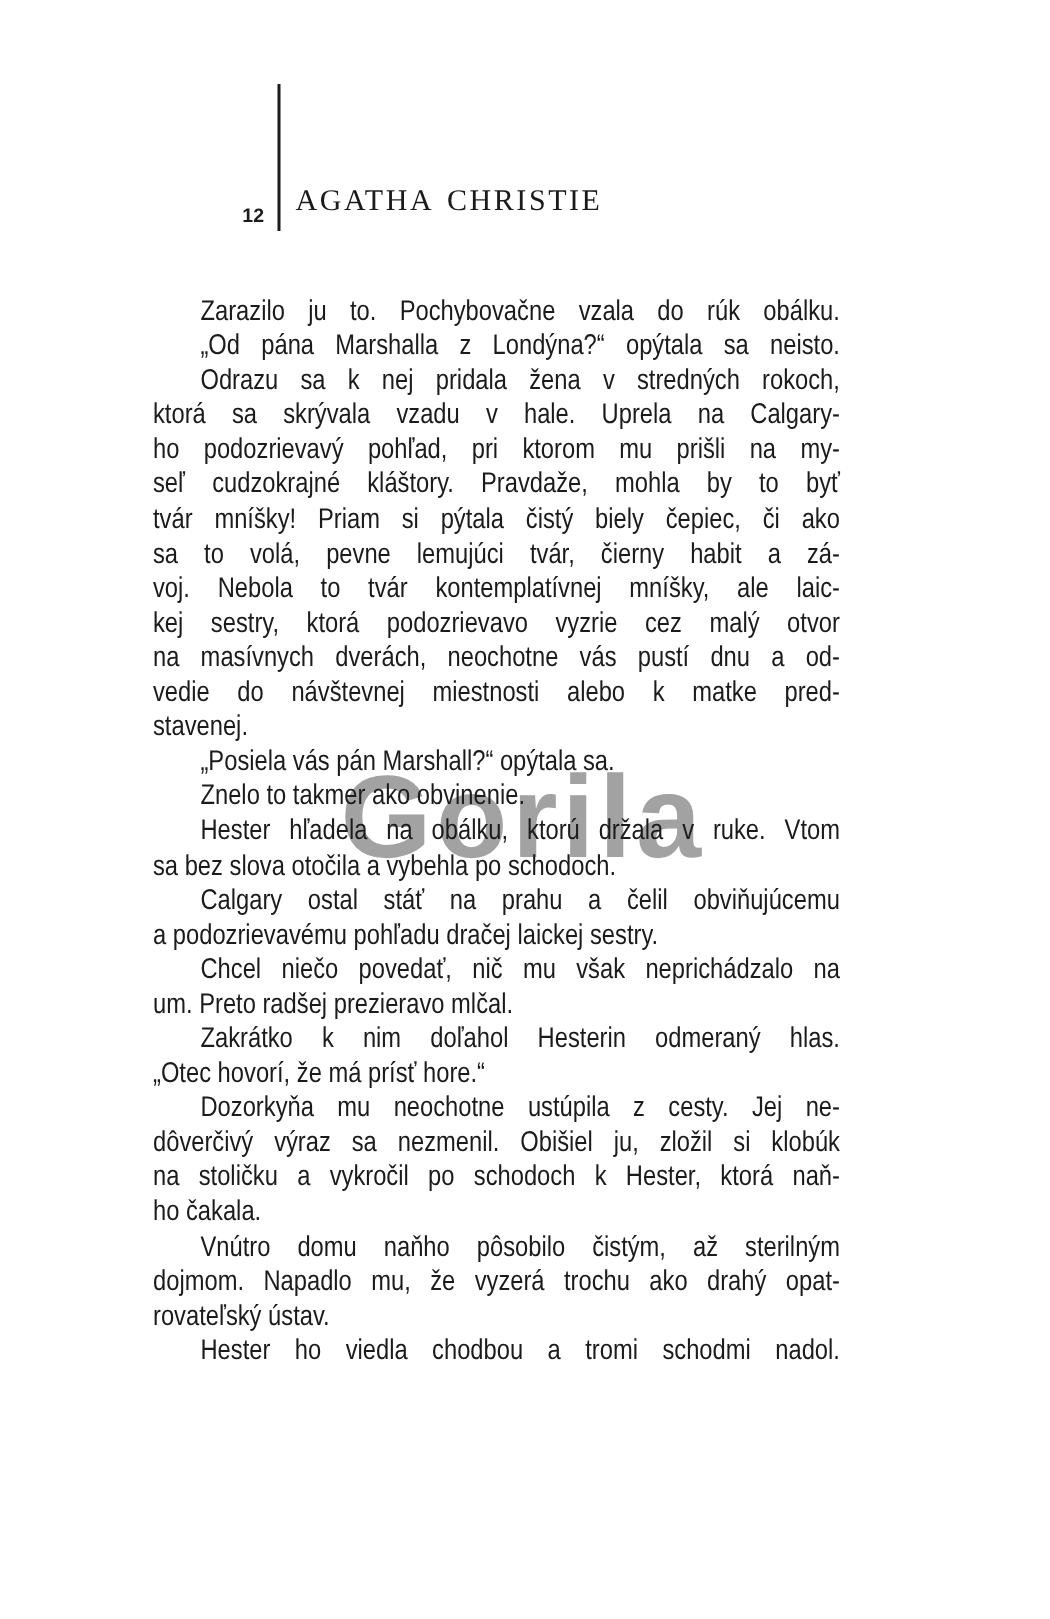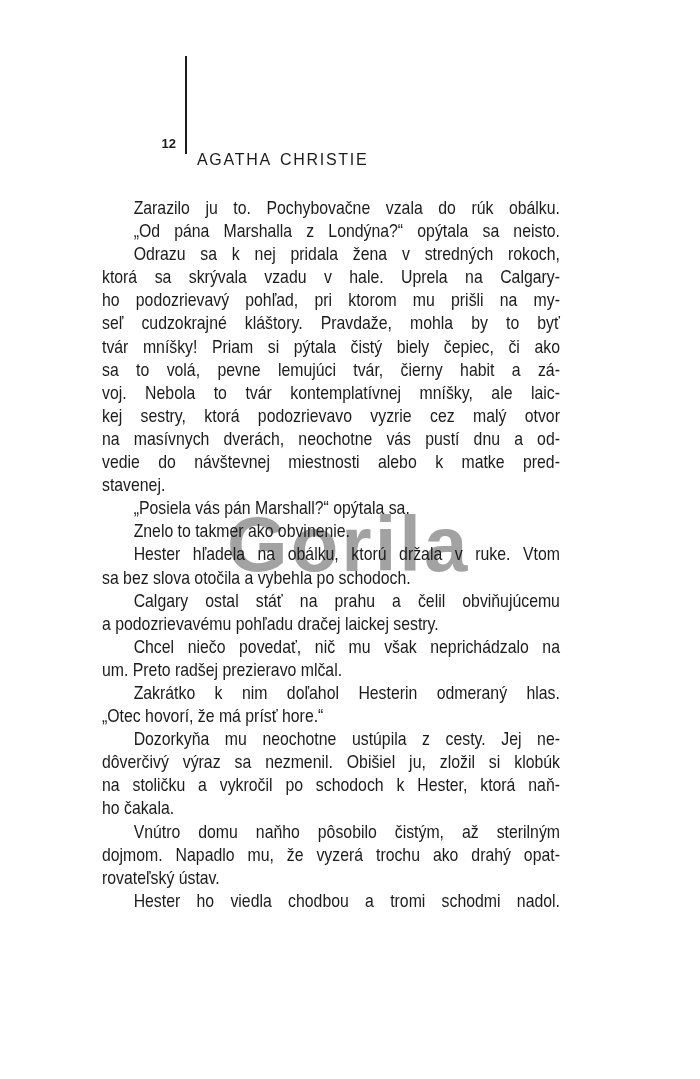--- a/index.html
+++ b/index.html
@@ -46,26 +46,27 @@
     left: 185px;
     top: 56px;
     width: 1.5px;
     height: 98px;
     background: #1c1c1c;
     z-index: 2;
   }
   .running-title {
     position: absolute;
     left: 197px;
-    top: 152px;
-    font-size: 16px;
+    top: 124px;
+    font-size: 20px;
     letter-spacing: 1.7px;
     word-spacing: 3px;
     line-height: 1;
     z-index: 2;
+    font-family: Liberation Serif, serif;
   }
 
   
   .body-text {
     position: absolute;
     left: 102px;
     top: 196px;
     width: 550px;
     transform: scaleX(0.8327);
     transform-origin: 0 0;

